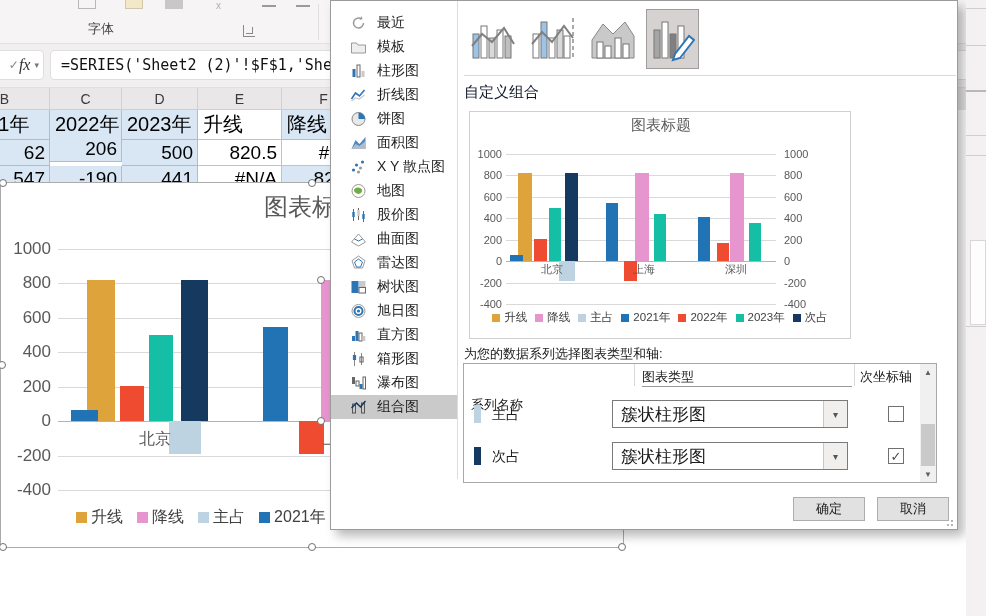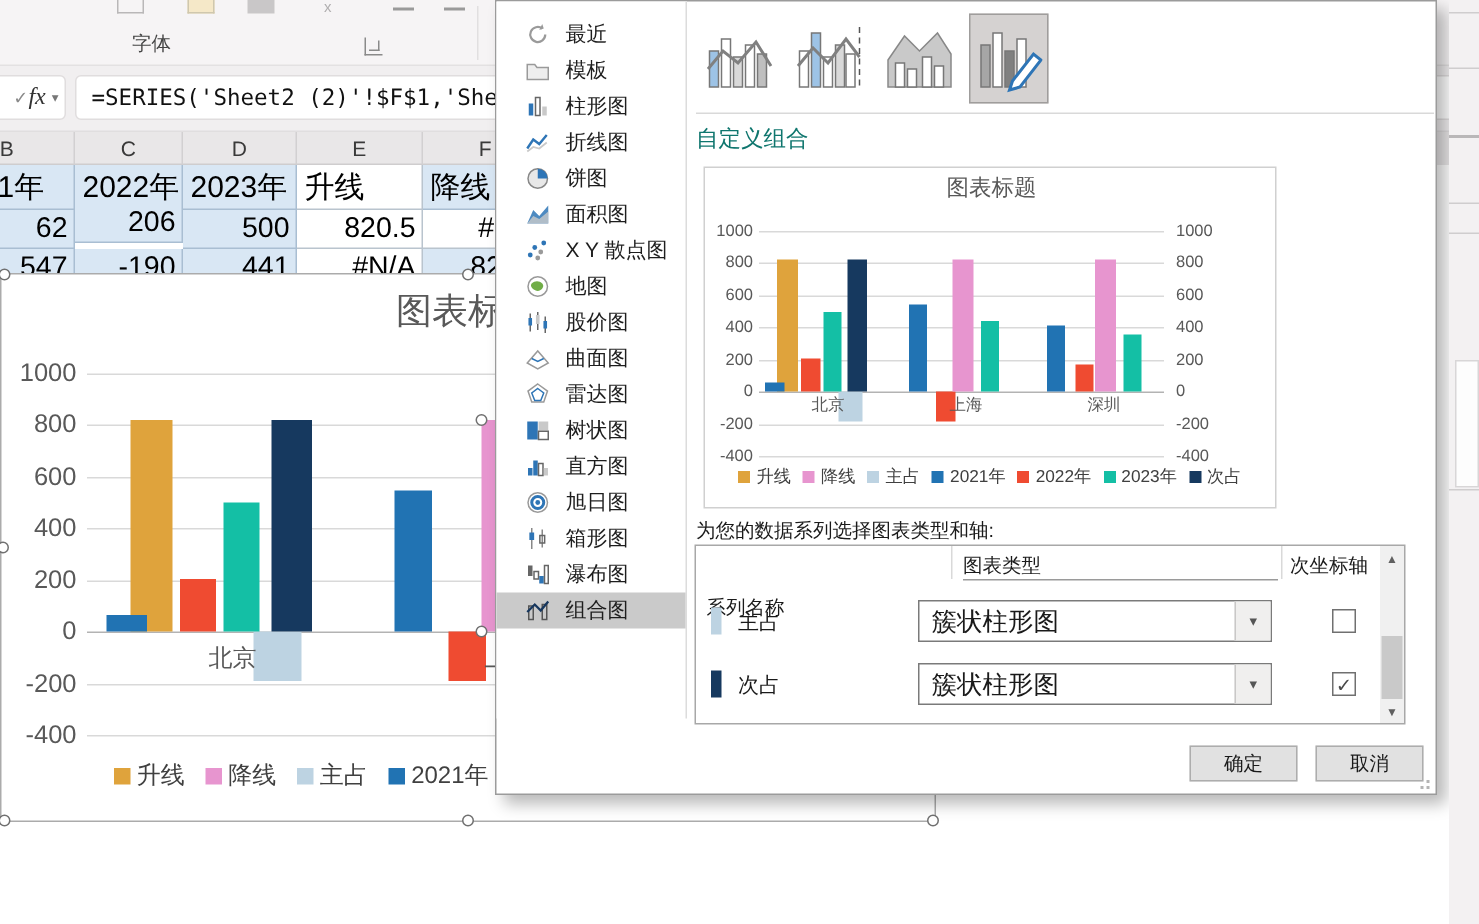--- a/index.html
+++ b/index.html
@@ -68,21 +68,21 @@
   .side-item { height:24px; display:flex; align-items:center; padding-left:18px;
                font-size:14px; color:#1e1e1e; cursor:default; }
   .side-item.sel { background:#cacaca; }
   .side-item .ic { width:18px; height:17px; margin-right:10px; display:inline-flex;
                    align-items:center; justify-content:center; }
   .subtyperow { position:absolute; left:135px; top:8px; height:64px; display:flex; gap:7px; }
   .subtype { width:53px; height:60px; display:flex; align-items:center; justify-content:center;
              border:1px solid transparent; }
   .subtype.sel { background:#d5d2d1; border:1px solid #9f9d9c; }
   .hsep { position:absolute; left:133px; top:74px; width:492px; height:1px; background:#d9d9d9; }
-  .sectitle { position:absolute; left:133px; top:82px; font-size:15px; color:#0f766e; }
+  .sectitle { position:absolute; left:133px; top:82px; font-size:15px; color:#0f172a; }
   #preview { position:absolute; left:138px; top:110px; width:382px; height:228px;
              background:#fff; border:1px solid #d0d0d0; }
   .prompt { position:absolute; left:133px; top:344px; font-size:13px; color:#1a1a1a; }
   #stable { position:absolute; left:132px; top:362px; width:474px; height:120px;
             border:1px solid #a8a8a8; background:#fff; }
   .th { position:absolute; top:4px; font-size:13px; color:#1a1a1a; }
   .thline { position:absolute; left:178px; top:22px; width:210px; height:1px; background:#9a9a9a; }
   .tcolline { position:absolute; top:0; width:1px; height:22px; background:#d9d9d9; }
   .srow-sw { position:absolute; width:7px; height:18px; }
   .srow-name { position:absolute; font-size:14px; color:#1a1a1a; }
@@ -352,37 +352,37 @@
               <rect x="1" y="2" width="7" height="12" fill="#2e75b6"></rect>
               <rect x="8.5" y="2" width="6.5" height="6" fill="#c9c9c9"></rect>
               <rect x="8.5" y="8.5" width="6.5" height="5.5" fill="none" stroke="#666"></rect>
             </svg>
           </span>
           <span>树状图</span>
         </div>
         <div class="side-item">
           <span class="ic">
             <svg width="17" height="16" viewBox="0 0 16 16">
+              <circle cx="8" cy="8" r="6.5" fill="none" stroke="#9a9a9a"></circle>
+              <circle cx="8" cy="8" r="4" fill="none" stroke="#2e75b6" stroke-width="2"></circle>
+              <circle cx="8" cy="8" r="1.6" fill="#2e75b6"></circle>
+            </svg>
+          </span>
+          <span>旭日图</span>
+        </div>
+        <div class="side-item">
+          <span class="ic">
+            <svg width="17" height="16" viewBox="0 0 16 16">
               <rect x="1.5" y="9" width="3" height="5" fill="#2e75b6"></rect>
               <rect x="5" y="4" width="3" height="10" fill="#2e75b6"></rect>
               <rect x="8.5" y="6" width="3" height="8" fill="none" stroke="#666"></rect>
               <rect x="12" y="9" width="2.8" height="5" fill="#c9c9c9"></rect>
             </svg>
           </span>
           <span>直方图</span>
-        </div>
-        <div class="side-item">
-          <span class="ic">
-            <svg width="17" height="16" viewBox="0 0 16 16">
-              <circle cx="8" cy="8" r="6.5" fill="none" stroke="#9a9a9a"></circle>
-              <circle cx="8" cy="8" r="4" fill="none" stroke="#2e75b6" stroke-width="2"></circle>
-              <circle cx="8" cy="8" r="1.6" fill="#2e75b6"></circle>
-            </svg>
-          </span>
-          <span>旭日图</span>
         </div>
         <div class="side-item">
           <span class="ic">
             <svg width="17" height="16" viewBox="0 0 16 16">
               <line x1="4" y1="1" x2="4" y2="15" stroke="#888"></line>
               <rect x="2.4" y="4" width="3.2" height="5" fill="#2e75b6"></rect>
               <line x1="11" y1="2" x2="11" y2="14" stroke="#888"></line>
               <rect x="9.4" y="6" width="3.2" height="5" fill="none" stroke="#666"></rect>
             </svg>
           </span>

